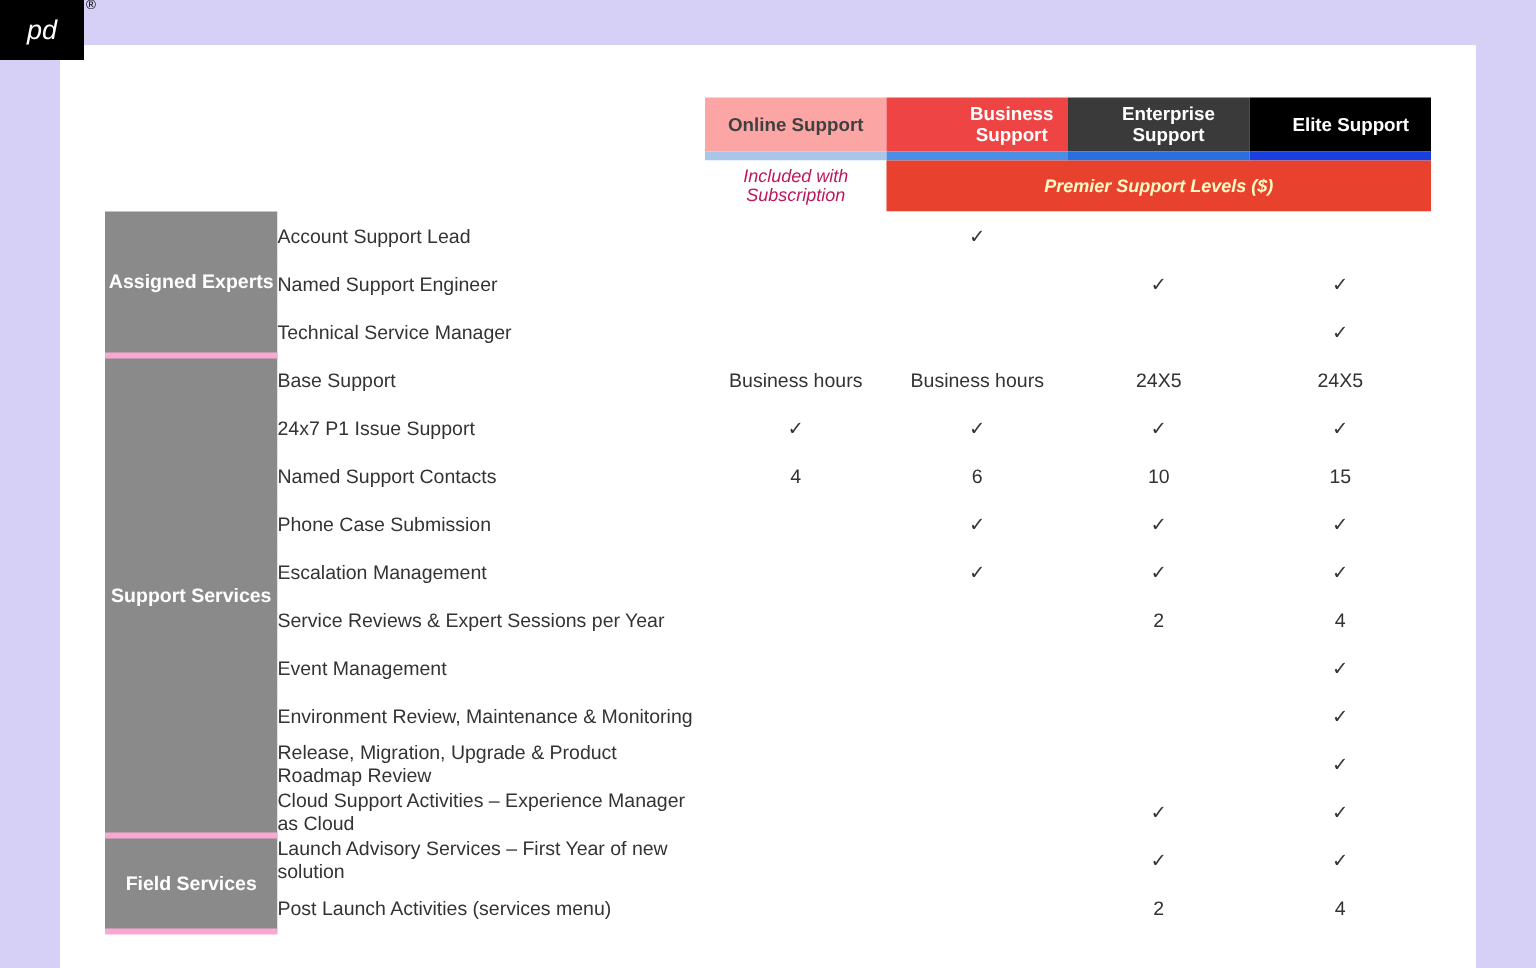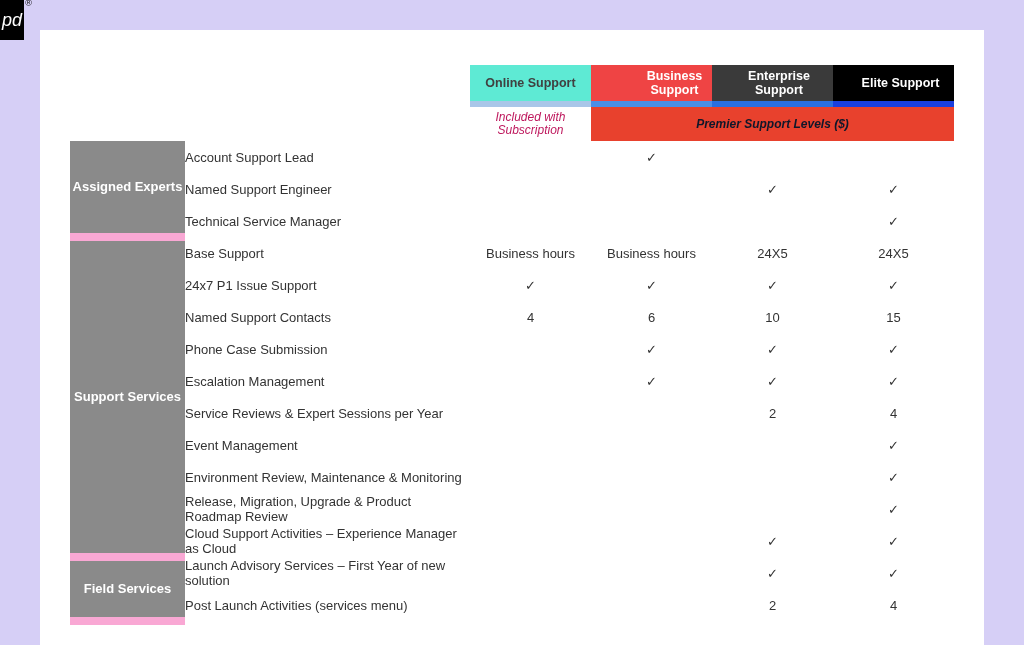--- a/index.html
+++ b/index.html
@@ -6,21 +6,21 @@
   body {
     margin: 0;
     background: #d6cff6;
     font-family: "Segoe UI", Arial, sans-serif;
     font-size: 13px;
     color: #333;
   }
   .logo-badge {
     position: absolute;
     top: 0; left: 0;
-    width: 24px; height: 40px;
+    width: 56px; height: 40px;
     background: #000;
     color: #fff;
     font-size: 18px;
     display: flex;
     align-items: center;
     justify-content: center;
     font-style: italic;
     font-family: "Segoe UI", Arial, sans-serif;
     text-align: right;
   }
@@ -53,21 +53,21 @@
 
   
   .tier-head {
     height: 36px;
     color: #fff;
     font-weight: 700;
     text-align: center;
     vertical-align: middle;
     font-size: 12.5px;
   }
-  .tier-head.light1 { background: #5eead4; color: #404040; }
+  .tier-head.light1 { background: #fca5a5; color: #404040; }
   .tier-head.light2 { background: #ef4444; padding-left: 46px; }
   .tier-head.dark1  { background: #3a3a3a; padding-left: 13px; }
   .tier-head.dark2  { background: #000000; padding-left: 14px; }
 
   .stripe {
     height: 6px;
   }
   .stripe.s1 { background: #a9c6e8; }
   .stripe.s2 { background: #4b8ee6; }
   .stripe.s3 { background: #2a6fe0; }
@@ -80,34 +80,34 @@
     font-size: 12px;
   }
   .subhead.included {
     background: #fff;
     color: #be185d;
     font-style: italic;
     line-height: 1.1;
   }
   .subhead.premier {
     background: #e8412d;
-    color: #0f172a;
+    color: #fef9c3;
     font-style: italic;
     font-weight: 600;
   }
 
   .cat-cell {
     background: #8a8a8a;
     color: #fff;
     font-weight: 700;
     text-align: center;
     vertical-align: middle;
     font-size: 13px;
     line-height: 1.25;
-    border-bottom: 8px solid #f9a8d4;
+    border-bottom: 4px solid #f9a8d4;
   }
   .feat-cell {
     background: #fff;
     color: #333;
     padding-left: 8px;
     vertical-align: middle;
     height: 32px;
     font-size: 13px;
   }
   .val-cell {

